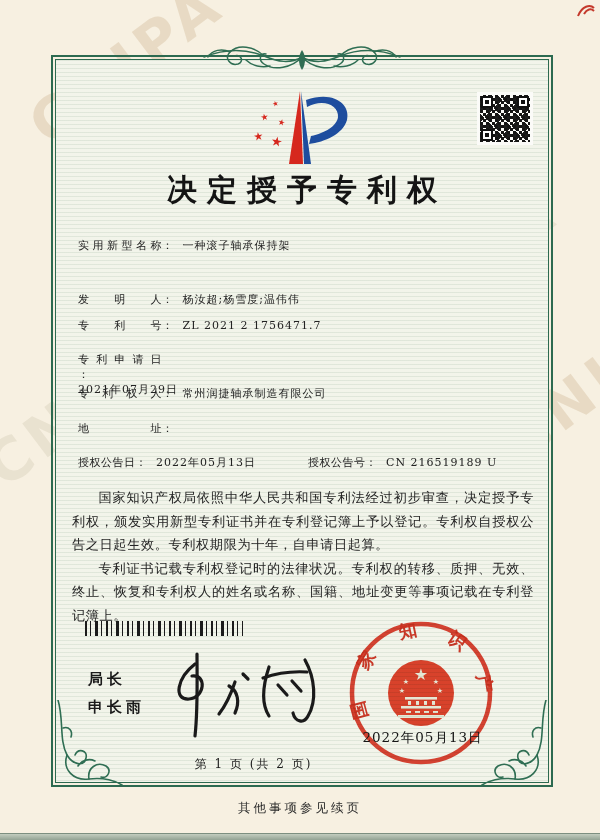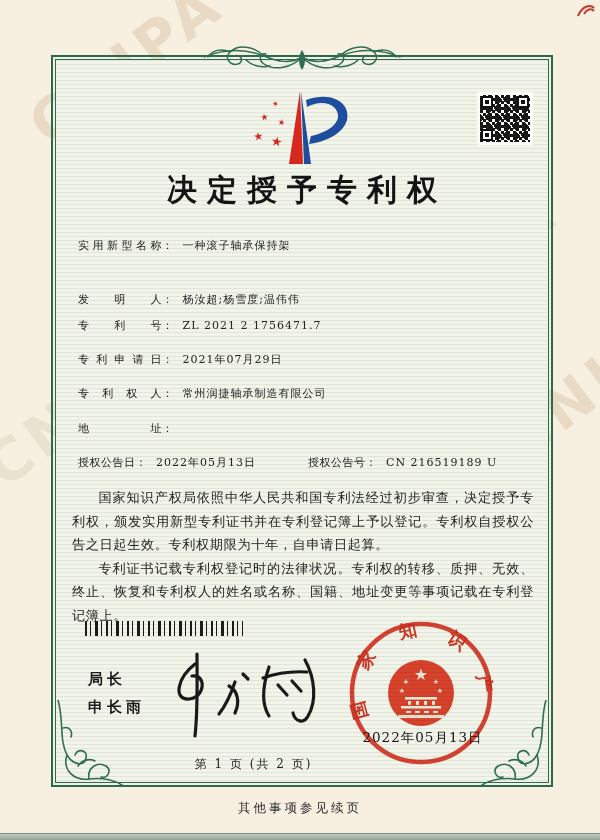--- a/index.html
+++ b/index.html
@@ -173,21 +173,21 @@
   <div class="frow" style="top:292px;align-items:center;">
     <span class="flabel">发明人</span>
       <span class="fcolon">：</span>
       <span class="fvalue">杨汝超;杨雪度;温伟伟</span>
   </div>
   <div class="frow" style="top:318px;">
     <span class="flabel">专利号</span>
       <span class="fcolon">：</span>
       <span class="fvalue">ZL 2021 2 1756471.7</span>
   </div>
-  <div class="frow" style="top:352px;">
+  <div class="frow" style="top:352px;flex-direction:column;">
     <span class="flabel">专利申请日</span>
       <span class="fcolon">：</span>
       <span class="fvalue">2021年07月29日</span>
   </div>
   <div class="frow" style="top:386px;">
     <span class="flabel">专利权人</span>
       <span class="fcolon">：</span>
       <span class="fvalue">常州润捷轴承制造有限公司</span>
   </div>
   <div class="frow" style="top:421px;">

